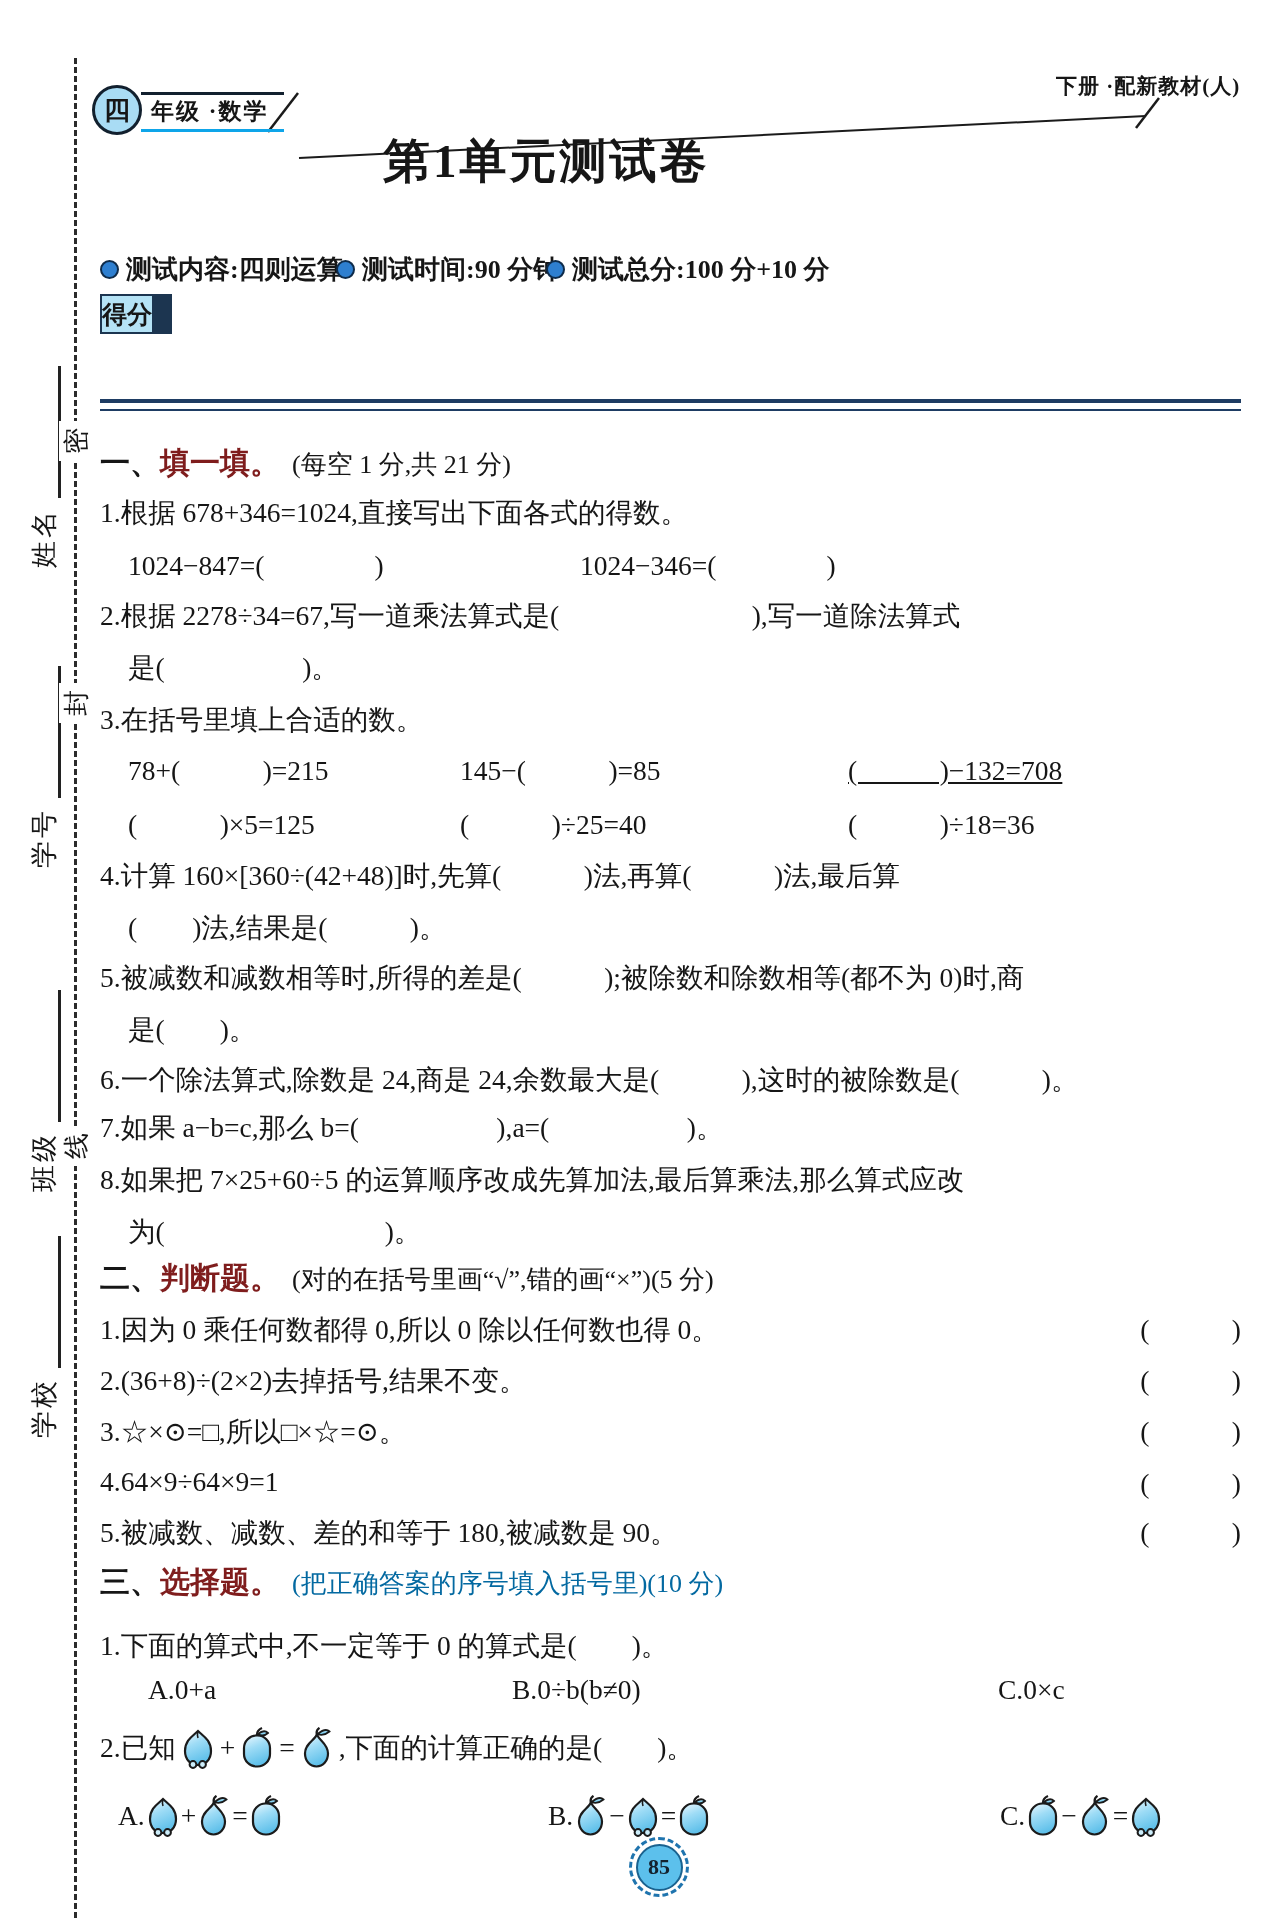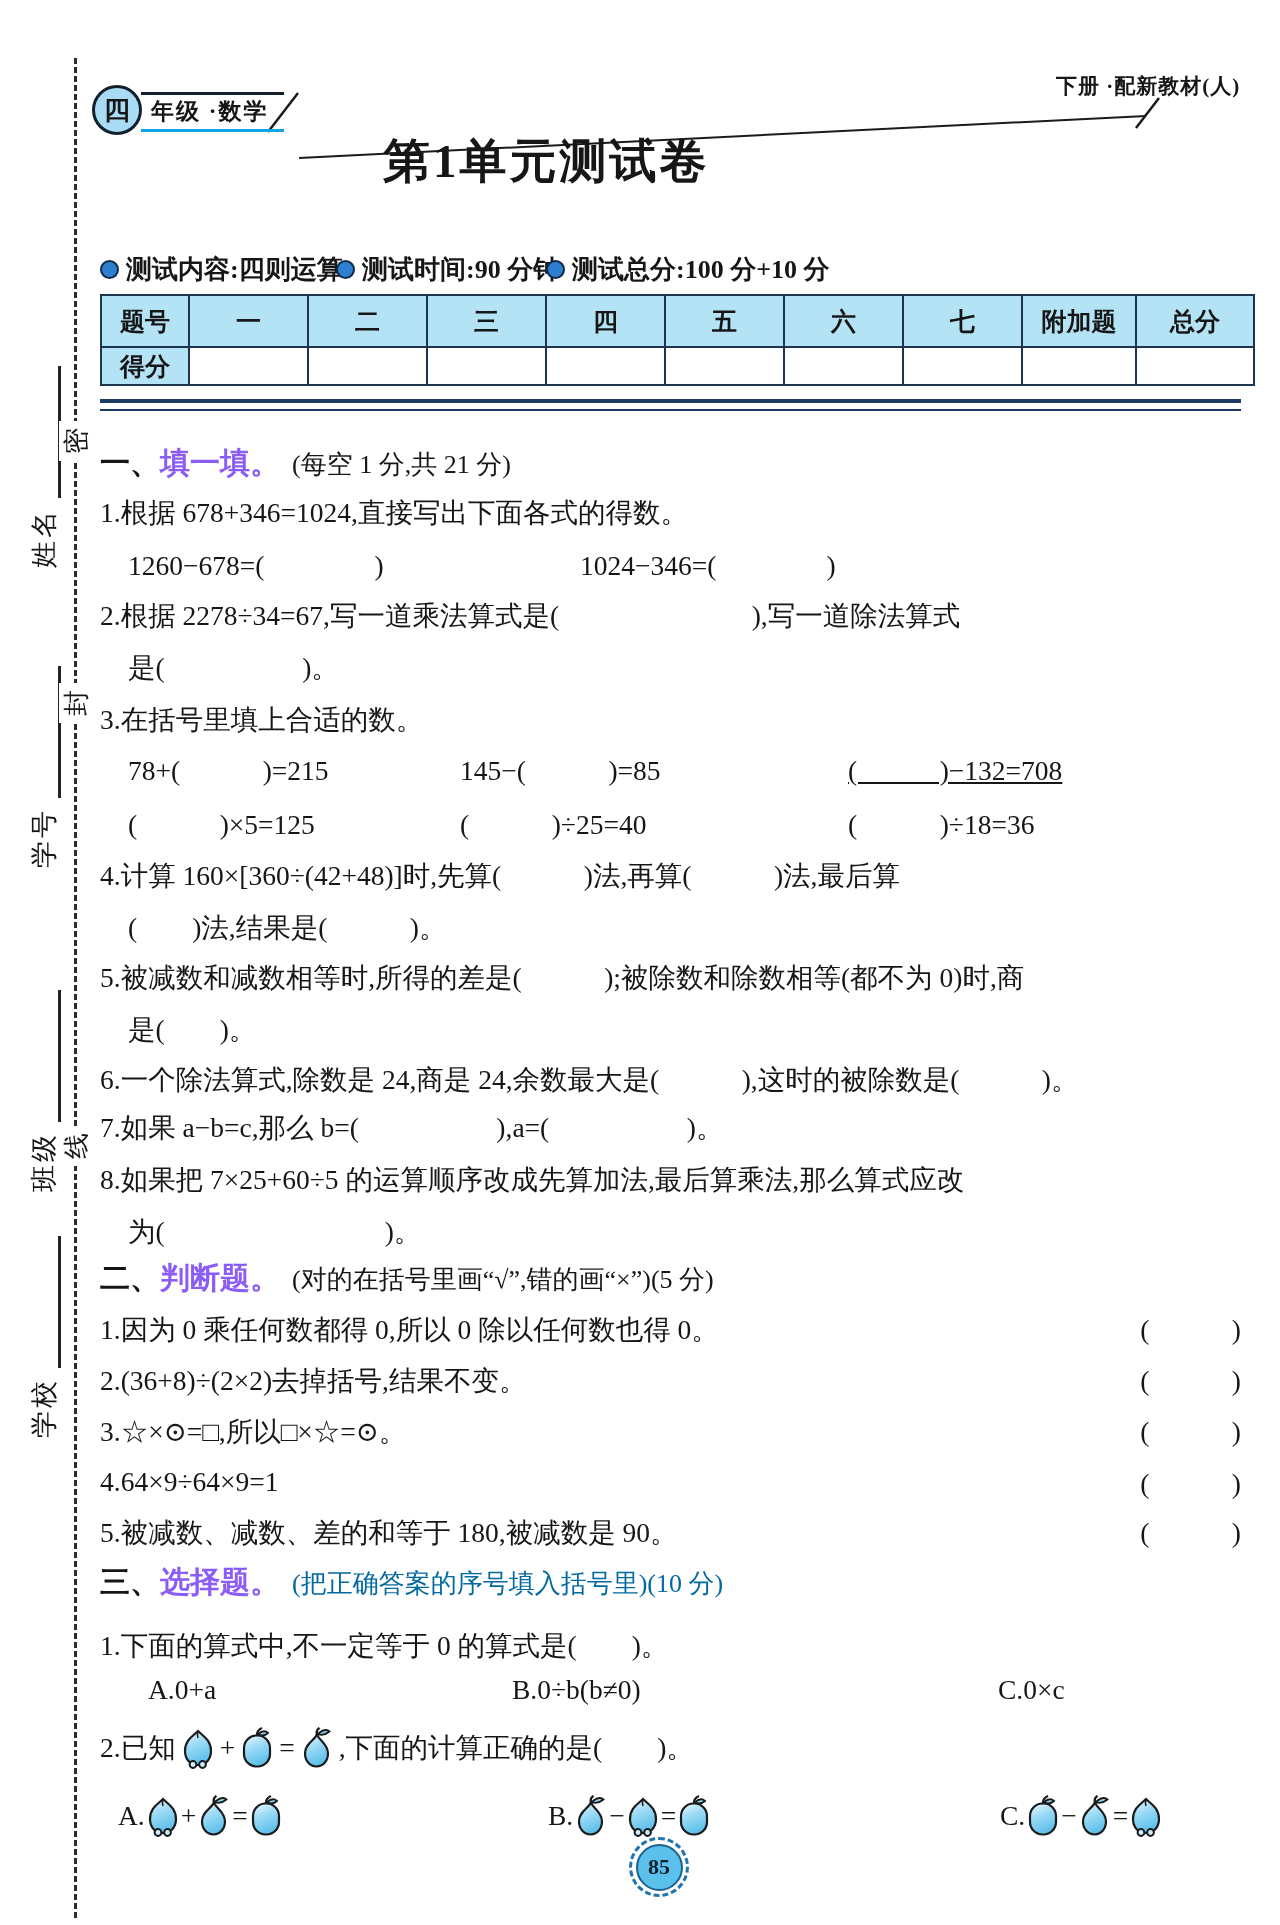--- a/index.html
+++ b/index.html
@@ -30,21 +30,21 @@
   .stable tr.sc td{height:36px;}
   .stable td.blue{background:#b5e3f6;}
   .rule{position:absolute;left:100px;top:399px;width:1141px;height:6px;
         border-top:4px solid #1e3c63;border-bottom:2.5px solid #1e3c63;}
   
   .content{position:absolute;left:100px;top:0;width:1143px;font-size:27.5px;}
   .ln{position:absolute;left:0;white-space:nowrap;}
   .ind{left:28px;}
   .h{white-space:nowrap;}
   .h .num{font-weight:700;font-size:30px;}
-  .h .tt{font-weight:700;font-size:30px;color:#8b5cf6;}
+  .h .tt{font-weight:700;font-size:30px;color:#7f1d1d;}
   .h .nt{font-size:26px;margin-left:12px;}
   .h .nt.navy{color:#0369a1;}
   .w1{display:inline-block;width:452px;}
   .c1{display:inline-block;width:332px;}
   .c2{display:inline-block;width:388px;}
   .brk{position:absolute;right:2px;top:0;}
   .optA{position:absolute;left:48px;}
   .optB{position:absolute;left:412px;}
   .optC{position:absolute;left:898px;}
   .fruit-ln{display:flex;align-items:center;height:52px;}
@@ -129,32 +129,20 @@
   </div>
   <div class="info-item" style="left:336px;">
     <span class="dot"></span><span>测试时间:90 分钟</span>
   </div>
   <div class="info-item" style="left:546px;">
     <span class="dot"></span><span>测试总分:100 分+10 分</span>
   </div>
 
   <table class="stable">
     <tbody>
-        <tr class="hd">
-      <td class="blue" style="width:86px;">题号</td>
-      <td class="blue" style="width:117px;">一</td>
-      <td class="blue" style="width:117px;">二</td>
-      <td class="blue" style="width:117px;">三</td>
-      <td class="blue" style="width:117px;">四</td>
-      <td class="blue" style="width:117px;">五</td>
-      <td class="blue" style="width:117px;">六</td>
-      <td class="blue" style="width:117px;">七</td>
-      <td class="blue" style="width:112px;">附加题</td>
-      <td class="blue" style="width:116px;">总分</td>
-    </tr>
     <tr class="sc">
       <td class="blue">得分</td>
       <td></td>
       <td></td>
       <td></td>
       <td></td>
       <td></td>
       <td></td>
       <td></td>
       <td></td>
@@ -166,21 +154,21 @@
   <div class="rule"></div>
 
   <div class="content">
 
     <div class="ln h" style="top:443px;">
       <span class="num">一、</span><span class="tt">填一填。</span><span class="nt">(每空 1 分,共 21 分)</span>
     </div>
 
     <div class="ln" style="top:495px;">1.根据 678+346=1024,直接写出下面各式的得数。</div>
     <div class="ln ind" style="top:548px;">
-      <span class="w1">1260−678=(　　　　)</span><span>1024−346=(　　　　)</span>
+      <span class="w1">1024−847=(　　　　)</span><span>1024−346=(　　　　)</span>
     </div>
 
     <div class="ln" style="top:598px;">2.根据 2278÷34=67,写一道乘法算式是(　　　　　　　),写一道除法算式</div>
     <div class="ln ind" style="top:650px;">是(　　　　　)。</div>
 
     <div class="ln" style="top:702px;">3.在括号里填上合适的数。</div>
     <div class="ln ind" style="top:753px;text-decoration:underline;">
       <span class="c1">78+(　　　)=215</span><span class="c2">145−(　　　)=85</span><span>(　　　)−132=708</span>
     </div>
     <div class="ln ind" style="top:807px;">

